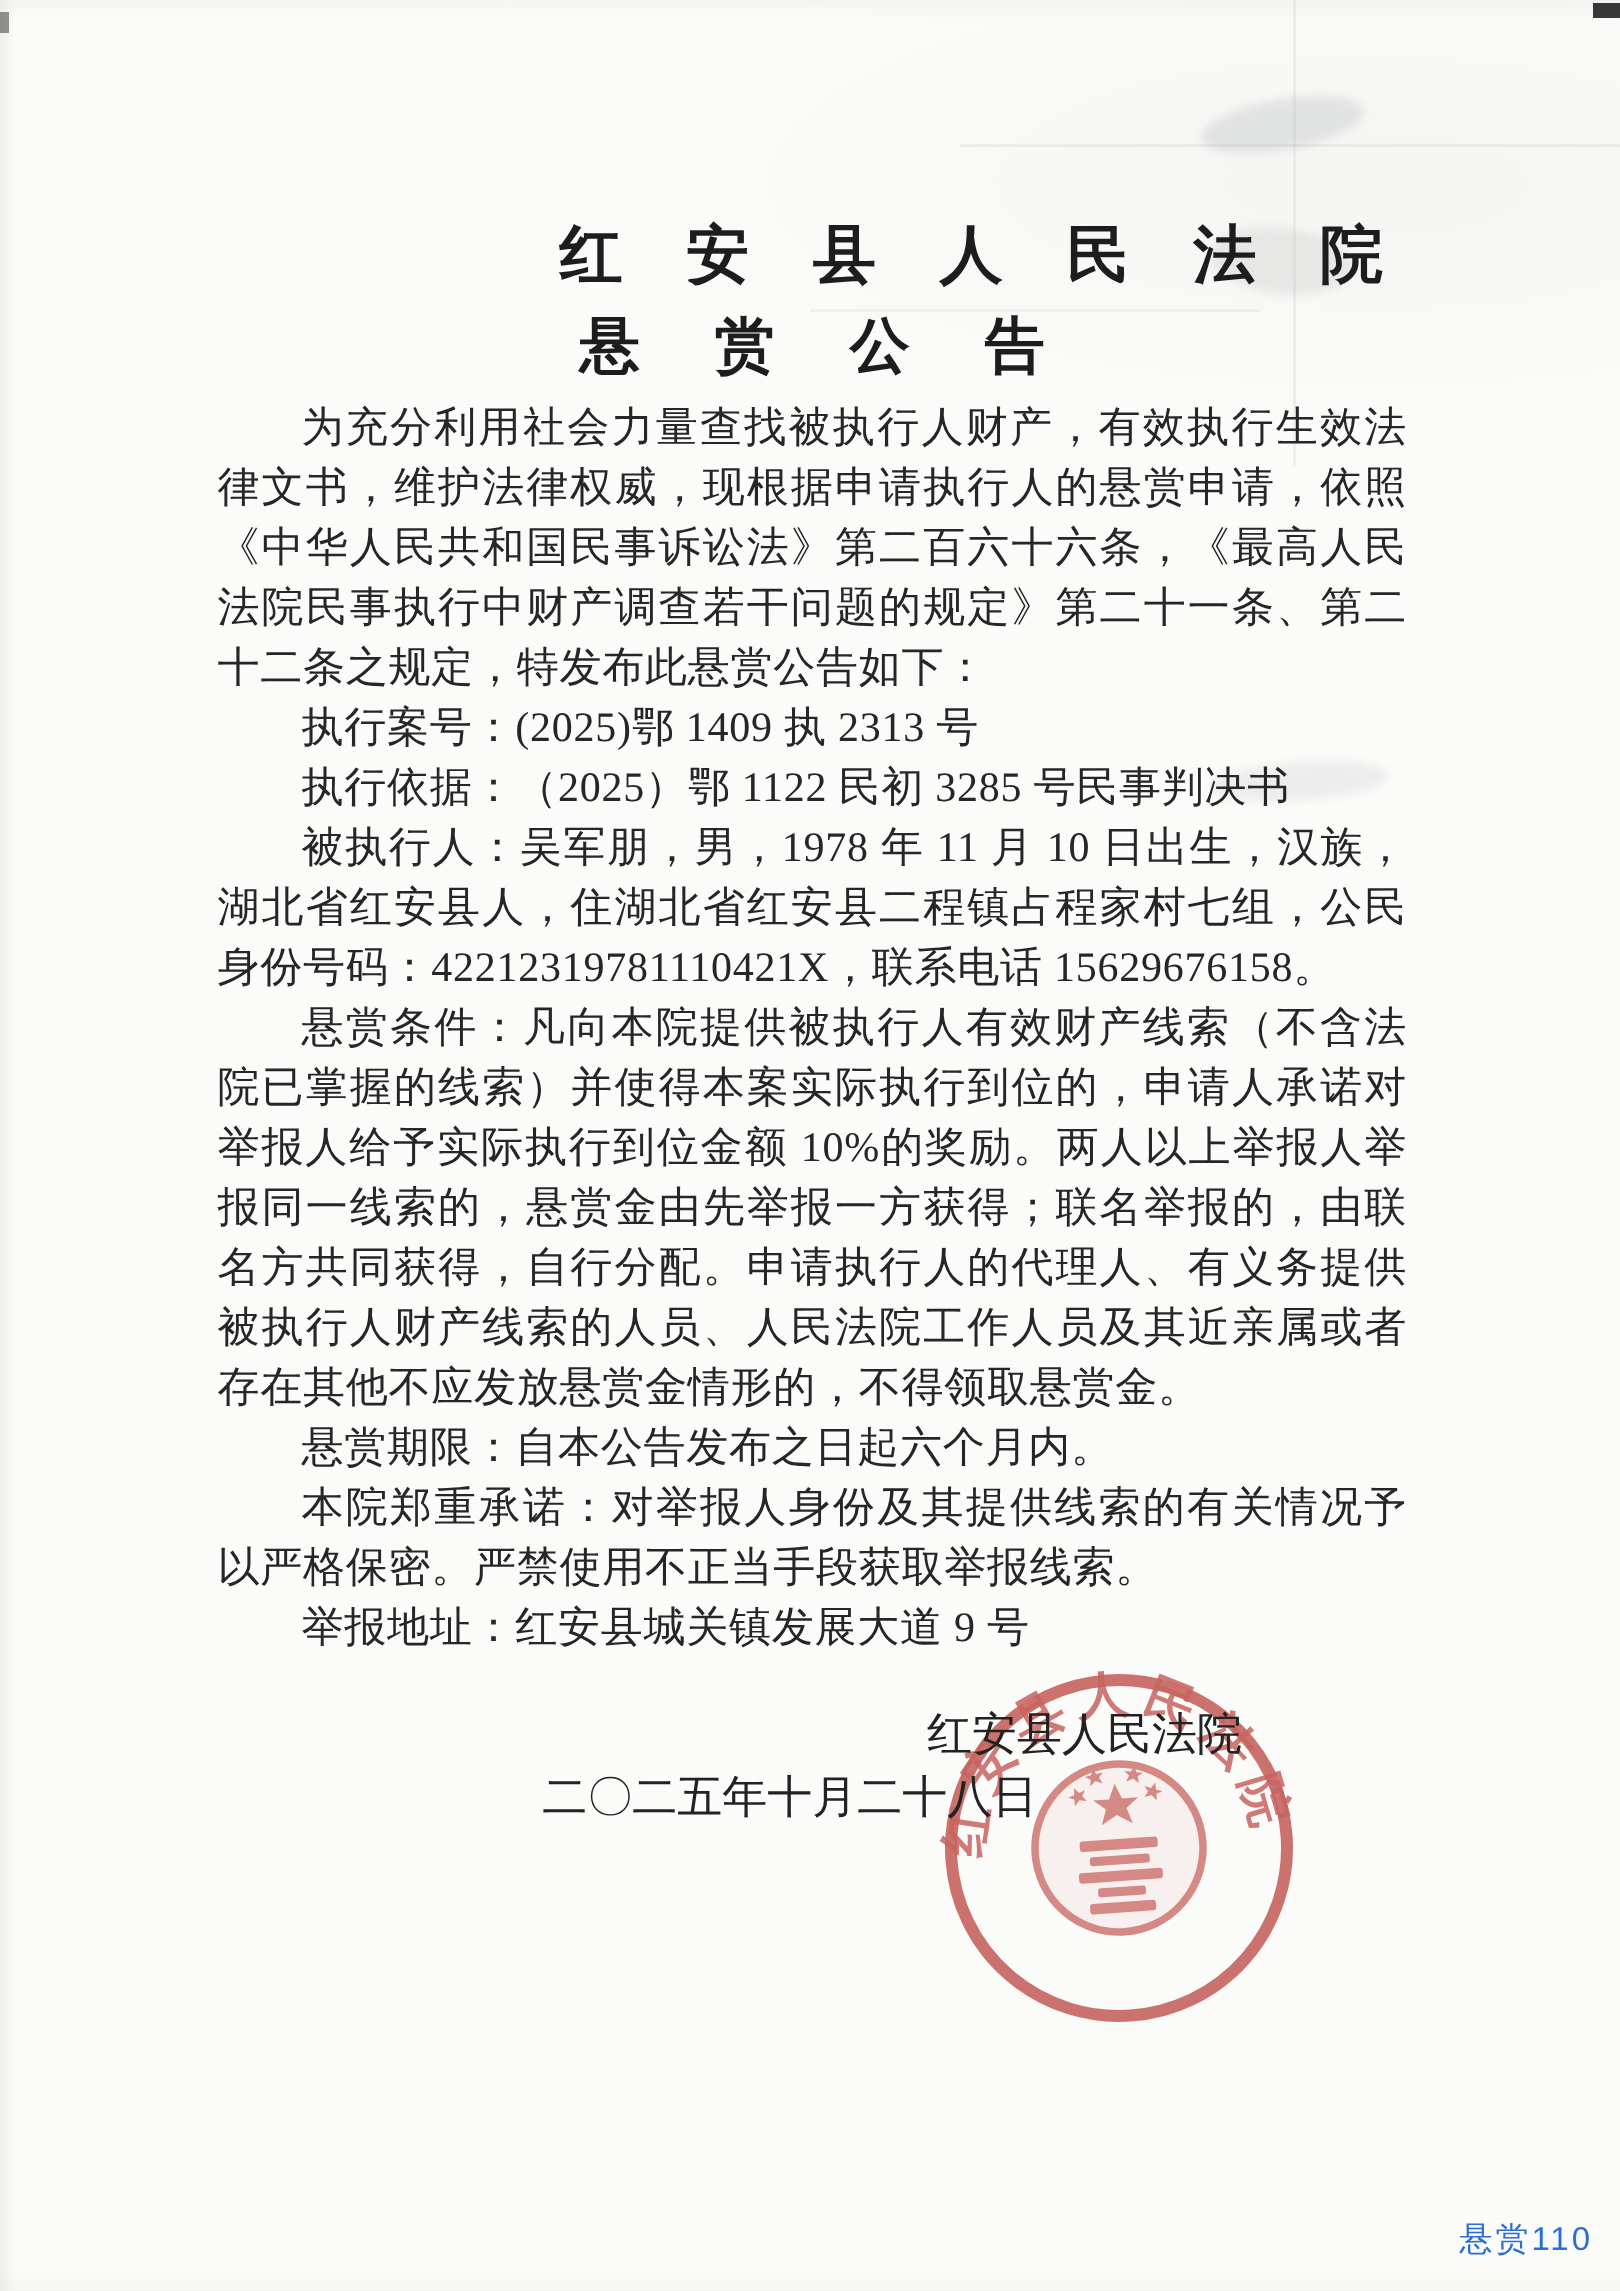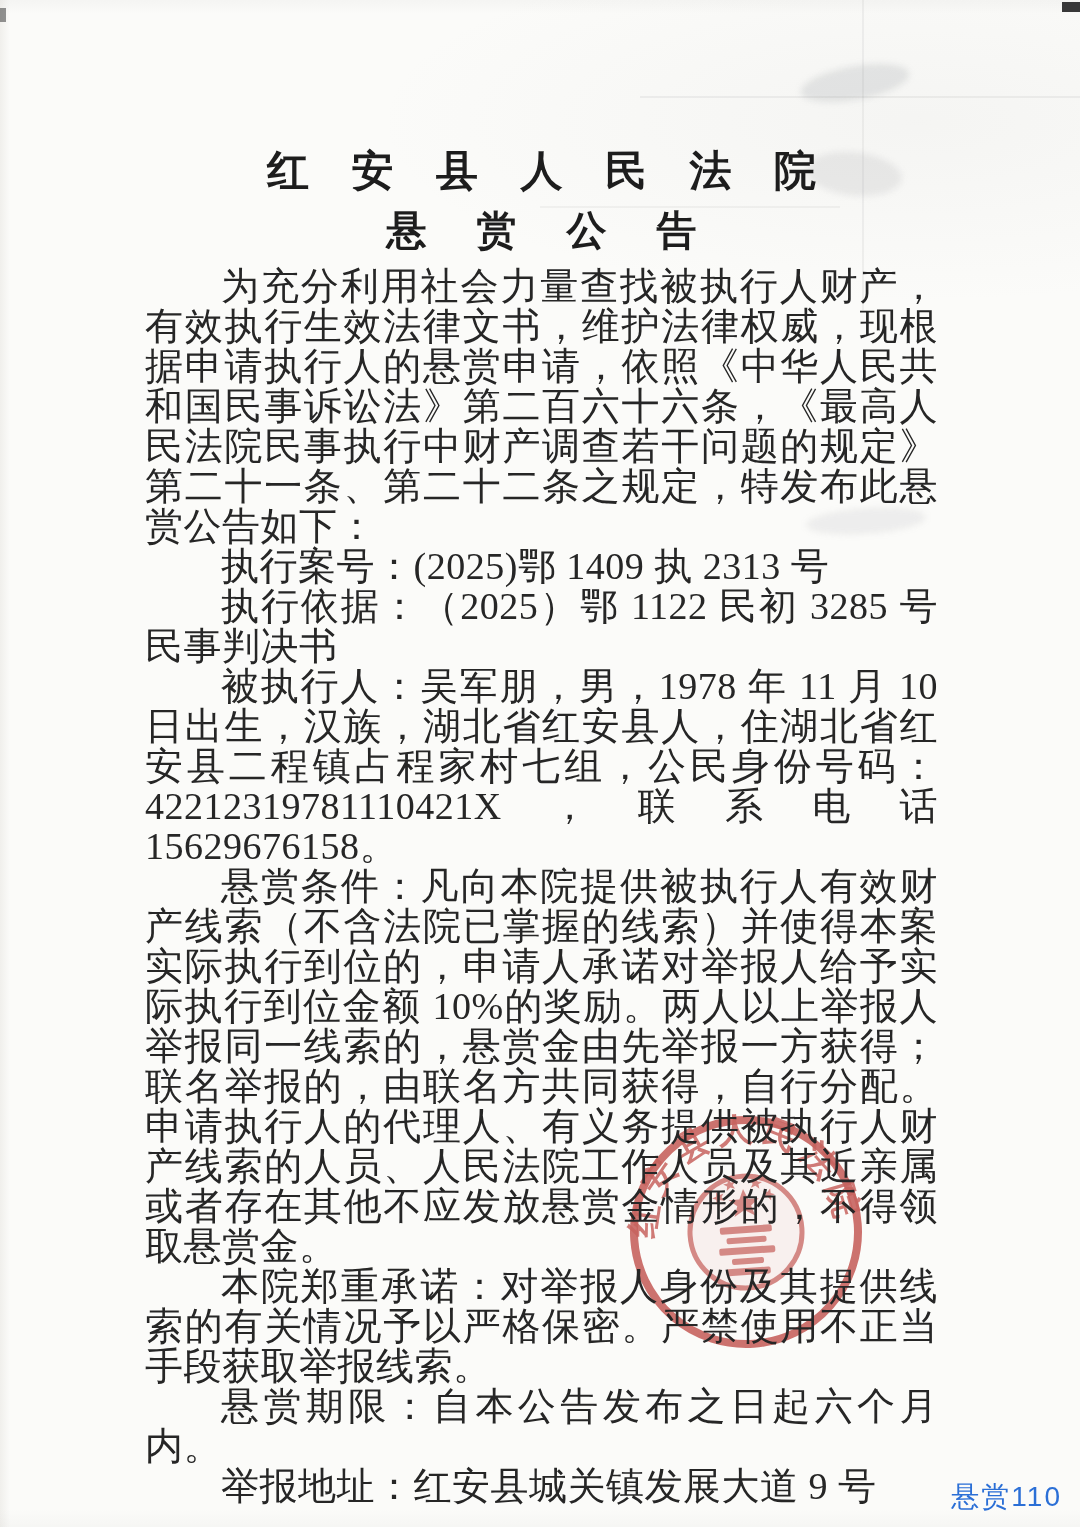--- a/index.html
+++ b/index.html
@@ -21,40 +21,40 @@
       radial-gradient(ellipse 900px 300px at 85% 8%, rgba(190,190,188,0.10), transparent 60%),
       linear-gradient(180deg, rgba(200,200,198,0.12) 0px, transparent 14px),
       linear-gradient(0deg, rgba(200,200,198,0.10) 0px, transparent 18px);
     pointer-events:none;
   }
   .content {
     position:absolute; left:145px; top:148px; width:793px; z-index:2;
   }
   .doc-title {
     margin:0; font-size:42px; font-weight:bold; line-height:46px;
-    text-align:center; letter-spacing:16px; text-indent:16px; color:#1d1d1d;
+    text-align:right; letter-spacing:16px; text-indent:16px; color:#1d1d1d;
   }
   .doc-subtitle {
     margin:14px 0 0 0; font-size:40px; font-weight:bold; line-height:46px;
     text-align:center; letter-spacing:20px; text-indent:20px; color:#1d1d1d;
   }
-  .body-text { margin-top:12px; font-size:38px; line-height:40px; text-align:justify; }
+  .body-text { margin-top:12px; font-size:28px; line-height:40px; text-align:justify; }
   .body-text p { margin:0; text-indent:2em; letter-spacing:0.5px; }
   .signature { margin-top:30px; font-size:30px; line-height:42px; color:#222; }
   .sig-court { text-align:right; padding-right:110px; }
   .sig-date  { text-align:center; padding-right:30px; }
   .seal {
     position:absolute; left:620px; top:1106px; width:252px; height:252px;
     z-index:1; opacity:0.88; mix-blend-mode:multiply;
     transform:rotate(-4deg);
   }
   .watermark {
     position:absolute; top:1478px; right:18px; z-index:3;
     font-family:"Liberation Sans","DejaVu Sans",sans-serif;
-    font-size:28px; letter-spacing:2px;
+    font-size:22px; letter-spacing:2px;
   }
   
   .corner-mark { position:absolute; top:2px; right:0; width:18px; height:10px; background:#383838; z-index:4; }
   .speck-left { position:absolute; top:8px; left:0; width:6px; height:14px; background:rgba(60,60,60,0.55); z-index:4; }
   .fold-line { position:absolute; left:862px; top:0; width:2px; height:310px; background:rgba(140,140,140,0.10); }
   .scan-line-1 { position:absolute; left:640px; top:96px; width:440px; height:2px; background:rgba(130,130,130,0.10); }
   .scan-line-2 { position:absolute; left:540px; top:206px; width:300px; height:2px; background:rgba(130,130,130,0.08); }
   .smudge { position:absolute; border-radius:50%; filter:blur(3px); z-index:1; }
   .smudge-1 { left:800px; top:66px;  width:110px; height:34px; background:rgba(120,122,128,0.16); transform:rotate(-10deg); }
   .smudge-2 { left:806px; top:152px; width:96px;  height:44px; background:rgba(120,122,128,0.13); transform:rotate(6deg); }
@@ -105,22 +105,22 @@
   <div class="content">
     <h1 class="doc-title">红 安 县 人 民 法 院</h1>
     <h2 class="doc-subtitle">悬 赏 公 告</h2>
 
     <div class="body-text">
         <p>为充分利用社会力量查找被执行人财产，有效执行生效法律文书，维护法律权威，现根据申请执行人的悬赏申请，依照《中华人民共和国民事诉讼法》第二百六十六条，《最高人民法院民事执行中财产调查若干问题的规定》第二十一条、第二十二条之规定，特发布此悬赏公告如下：</p>
         <p>执行案号：(2025)鄂 1409 执 2313 号</p>
         <p>执行依据：（2025）鄂 1122 民初 3285 号民事判决书</p>
         <p>被执行人：吴军朋，男，1978 年 11 月 10 日出生，汉族，湖北省红安县人，住湖北省红安县二程镇占程家村七组，公民身份号码：42212319781110421X，联系电话 15629676158。</p>
         <p>悬赏条件：凡向本院提供被执行人有效财产线索（不含法院已掌握的线索）并使得本案实际执行到位的，申请人承诺对举报人给予实际执行到位金额 10%的奖励。两人以上举报人举报同一线索的，悬赏金由先举报一方获得；联名举报的，由联名方共同获得，自行分配。申请执行人的代理人、有义务提供被执行人财产线索的人员、人民法院工作人员及其近亲属或者存在其他不应发放悬赏金情形的，不得领取悬赏金。</p>
+        <p>悬赏期限：自本公告发布之日起六个月内。</p>
         <p>本院郑重承诺：对举报人身份及其提供线索的有关情况予以严格保密。严禁使用不正当手段获取举报线索。</p>
-        <p>悬赏期限：自本公告发布之日起六个月内。</p>
         <p>举报地址：红安县城关镇发展大道 9 号</p>
       </div>
 
     <div class="signature">
       <div class="sig-court">红安县人民法院</div>
       <div class="sig-date">二〇二五年十月二十八日</div>
     </div>
   </div>
 
   <div class="watermark" style="color: rgb(43, 111, 214);">悬赏110</div>

